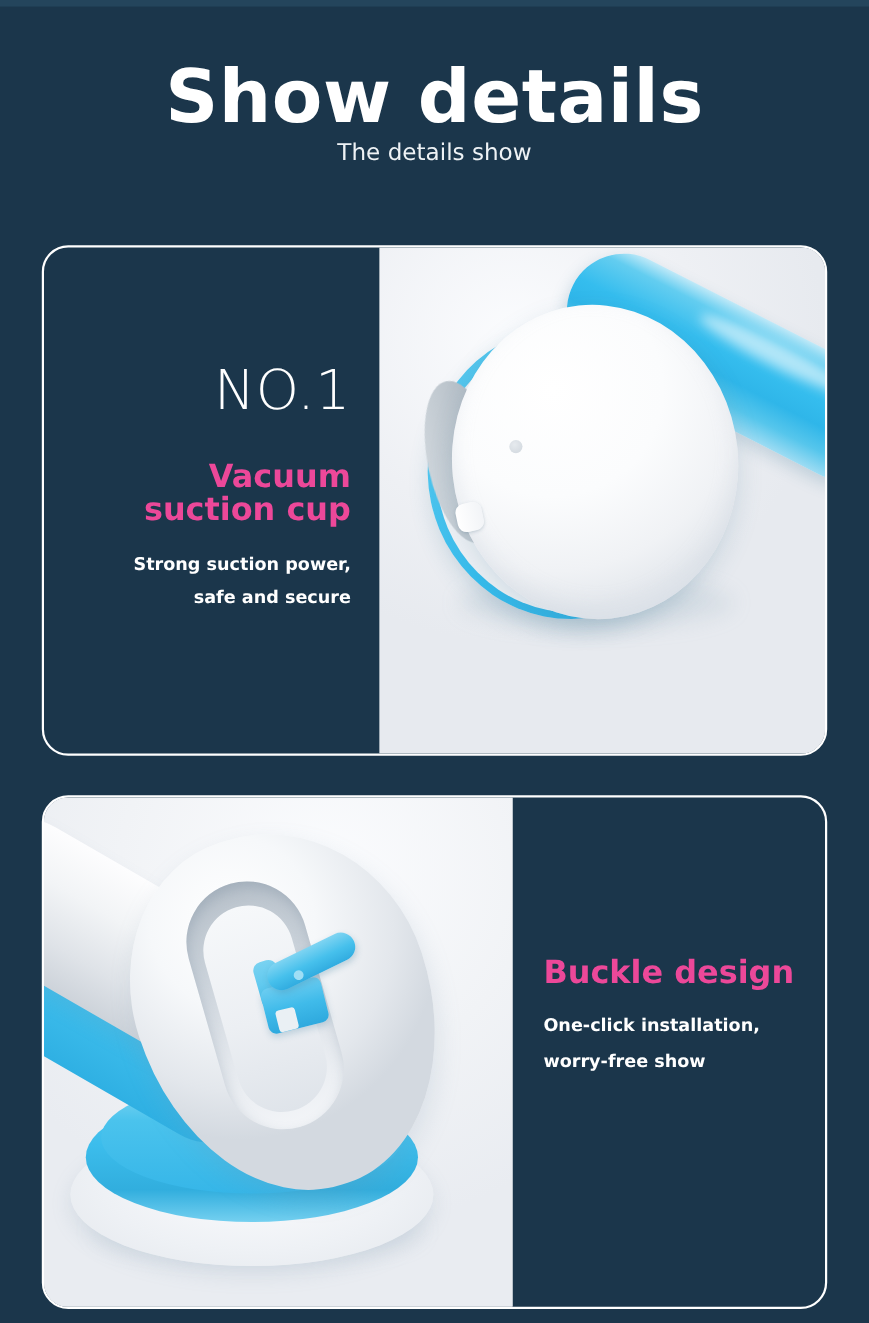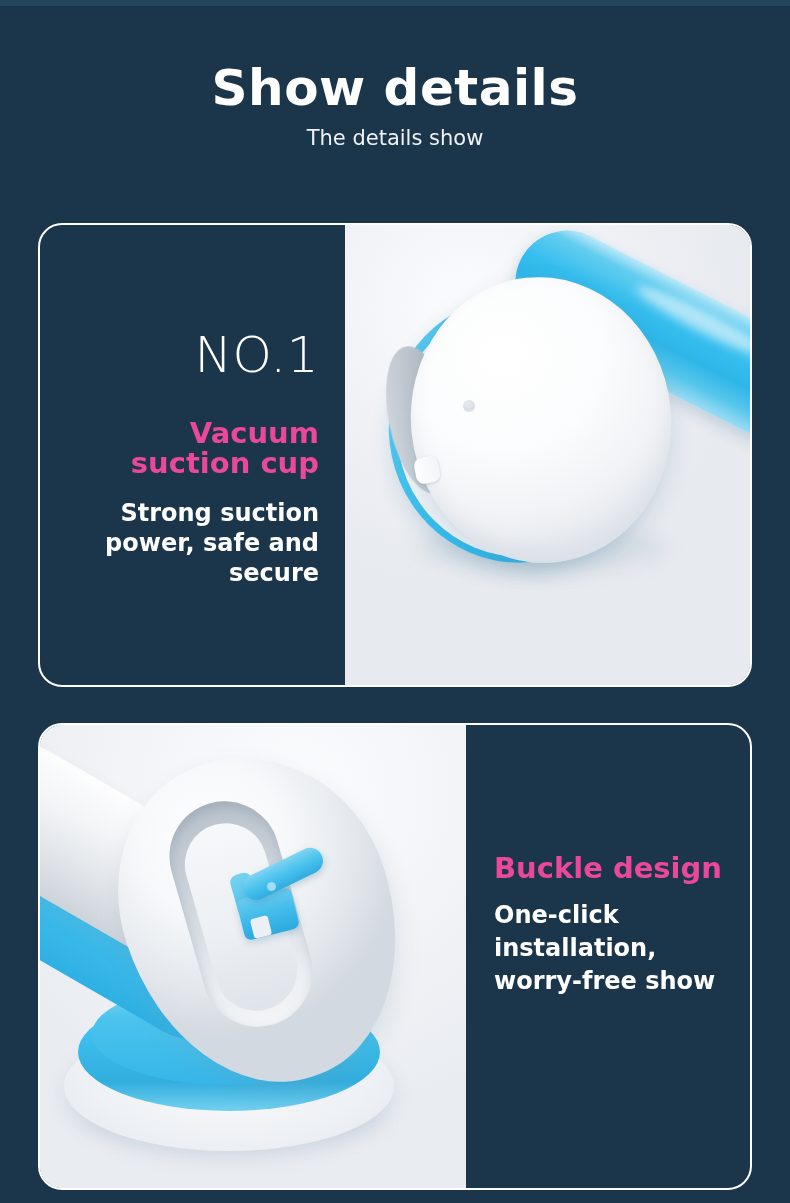--- a/index.html
+++ b/index.html
@@ -31,21 +31,21 @@
 
   
   .header {
     position: absolute;
     top: 58px;
     left: 0;
     width: 790px;
     text-align: center;
   }
   .header-title {
-    font-size: 50px;
+    font-size: 67px;
     font-weight: bold;
     color: #ffffff;
     letter-spacing: 0.5px;
     line-height: 60px;
   }
   .header-sub {
     margin-top: 6px;
     font-size: 21px;
     font-weight: normal;
     color: #eef2f5;
@@ -99,26 +99,26 @@
     letter-spacing: 0.5px;
   }
   .card-heading {
     margin-top: 36px;
     font-size: 29px;
     font-weight: bold;
     color: #ec4899;
     line-height: 30px;
   }
   #card-2 .card-heading {
-    margin-top: 28px;
+    margin-top: 44px;
     margin-left: 4px;
   }
   .card-desc {
     margin-top: 20px;
-    font-size: 24px;
+    font-size: 16px;
     font-weight: bold;
     color: #ffffff;
     line-height: 30px;
   }
   #card-2 .card-desc {
     margin-top: 16px;
     margin-left: 4px;
     line-height: 33px;
   }
 

